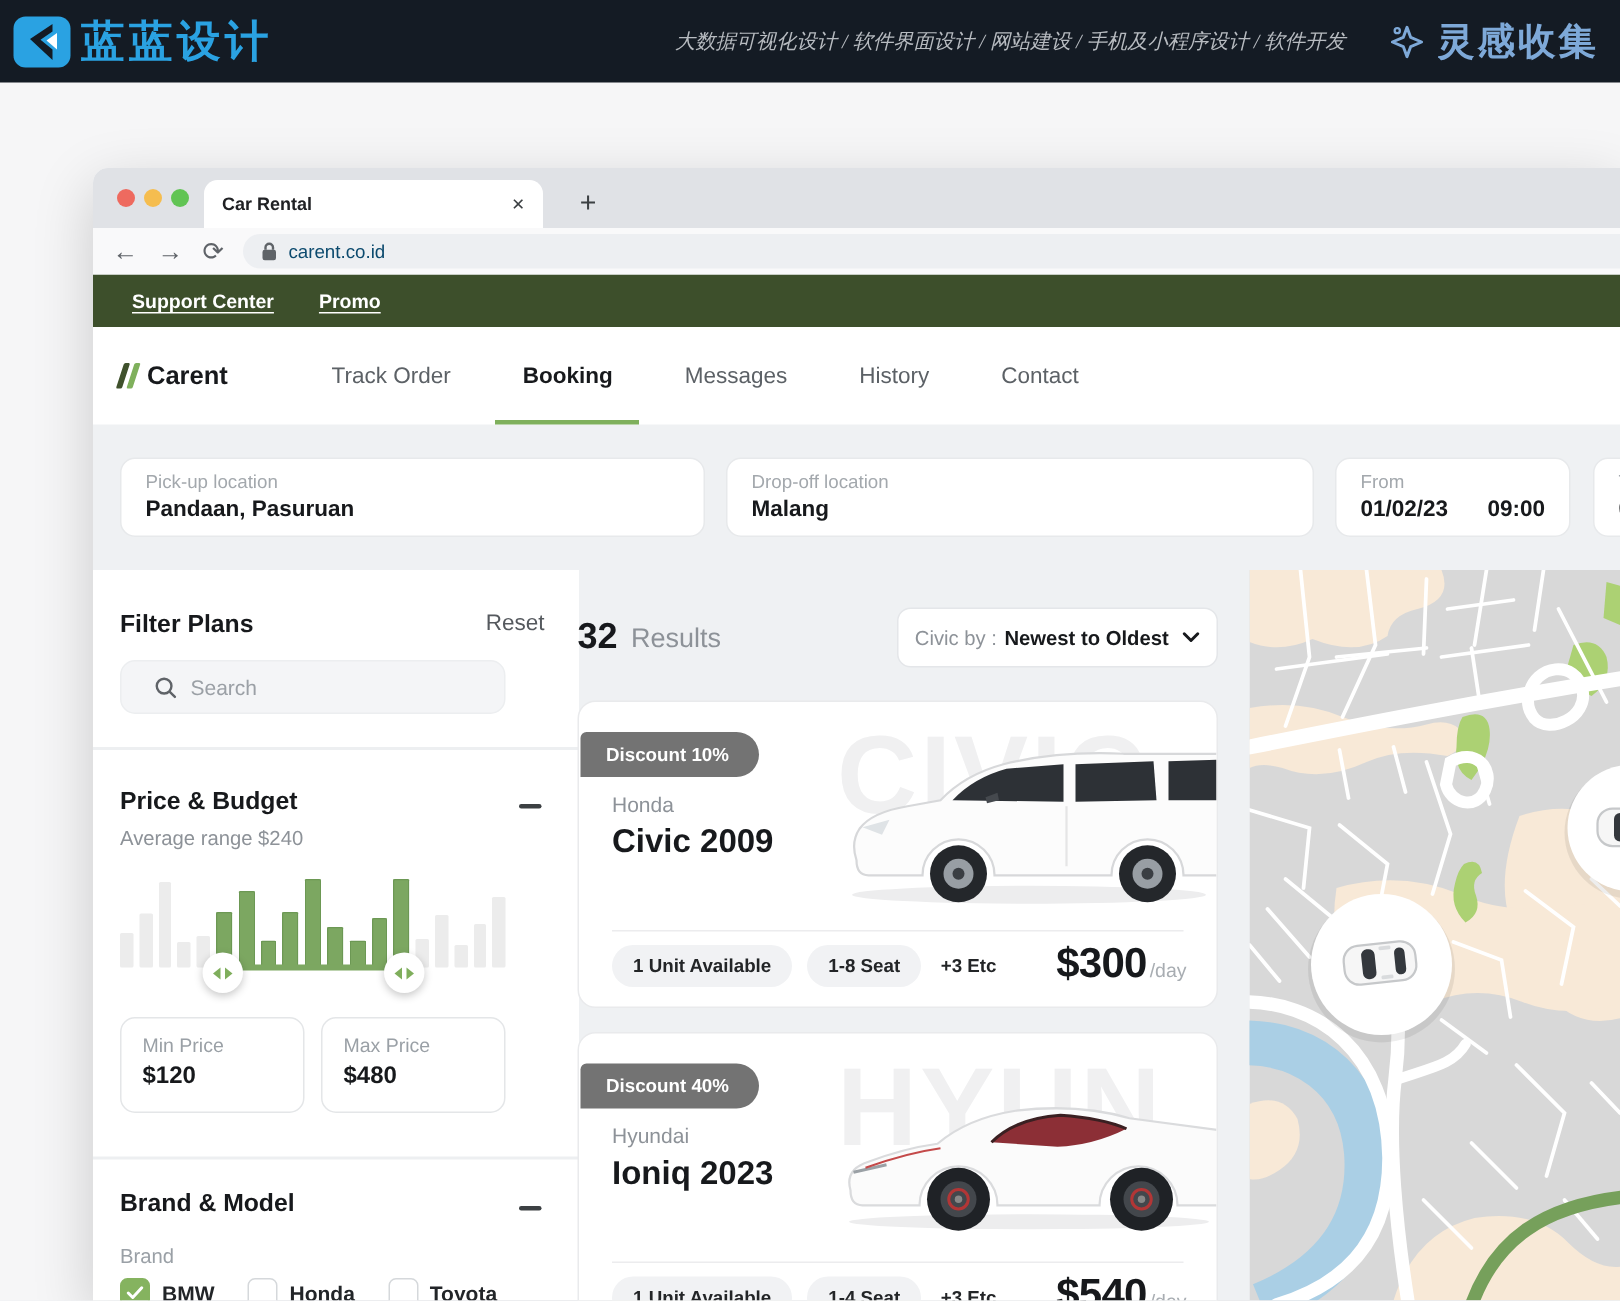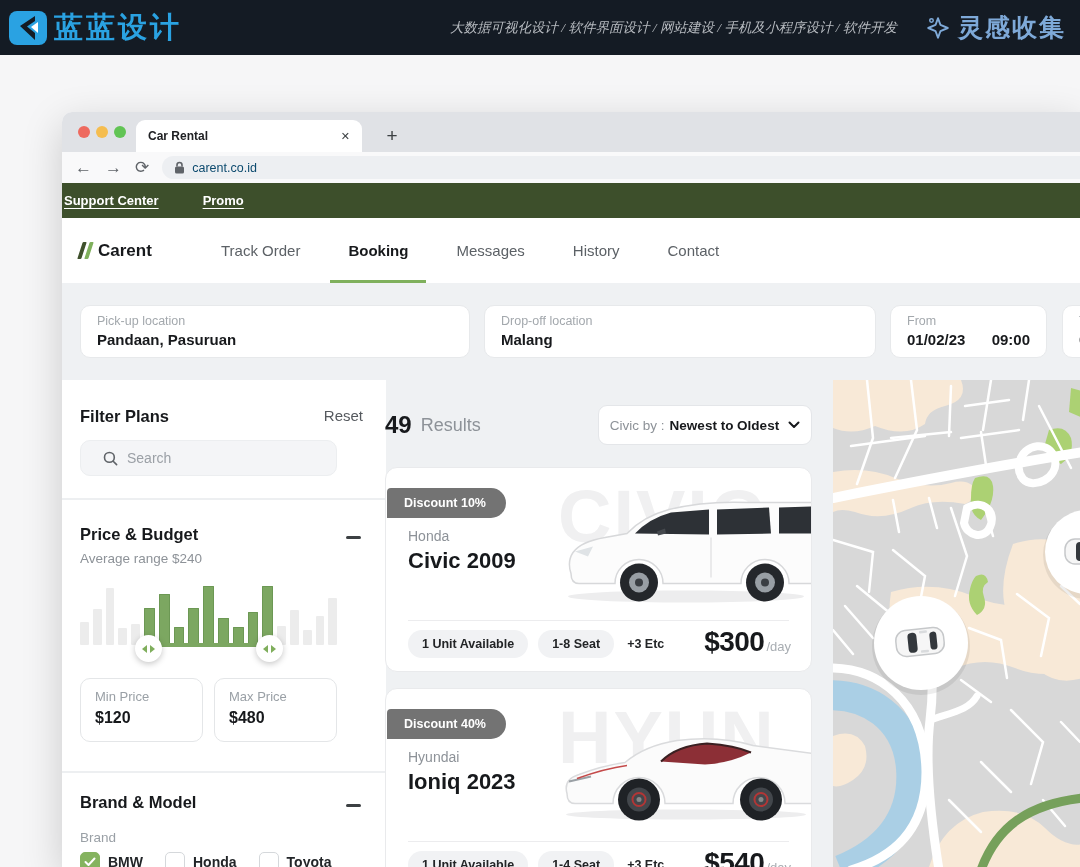--- a/index.html
+++ b/index.html
@@ -31,21 +31,21 @@
   .tab-close { margin-left:auto; margin-right:12px; font-size:11px; color:#3c4043; }
   .newtab { position:absolute; left:316px; top:8px; width:28px; height:32px; font-size:19px; color:#3c4043; display:flex; align-items:center; justify-content:center; }
   .toolbar { position:absolute; left:0; top:40px; width:100%; height:31px; background:#f9f9fa; display:flex; align-items:center; }
   .nav-btn { color:#5f6368; font-size:17px; margin-left:13px; line-height:1; }
   .urlbar { margin-left:13px; flex:1; height:23px; margin-right:0; background:#edeff2; border-radius:12px 0 0 12px; display:flex; align-items:center; }
   .url-text { font-size:12.5px; color:#0c4a6e; margin-left:7px; }
 
   
   .viewport { position:absolute; left:0; top:71px; width:1018px; height:684px; background:#eff1f3; overflow:hidden; }
 
-  .promo-bar { position:absolute; left:0; top:0; width:100%; height:35px; background:#3d4f2b; display:flex; align-items:center; gap:44px; padding-left:2px; }
+  .promo-bar { position:absolute; left:0; top:0; width:100%; height:35px; background:#3d4f2b; display:flex; align-items:center; gap:30px; padding-left:26px; }
   .promo-link { color:#fff; font-size:13px; font-weight:bold; text-decoration:underline; text-underline-offset:3px; }
 
   .topnav { position:absolute; left:0; top:35px; width:100%; height:65px; background:#fff; }
   .carent-logo { position:absolute; left:18px; top:0; height:65px; display:flex; align-items:center; gap:7px; }
   .slashes { display:flex; gap:3px; }
   .slash { width:4px; height:17px; transform:skewX(-18deg); border-radius:1px; }
   .slash1 { background:#3f512c; } .slash2 { background:#7fb05c; }
   .carent-name { font-size:17px; font-weight:bold; color:#17191c; }
   .nav-menu { position:absolute; left:155px; top:0; height:65px; display:flex; align-items:center; gap:40px; }
   .nav-item { position:relative; height:65px; display:flex; align-items:center; font-size:15px; color:#5c6166; padding:0 4px; }
@@ -289,21 +289,21 @@
               <svg width="12" height="10" viewBox="0 0 12 10" style="visibility: hidden;">
                   <path d="M1.5 5 L4.5 8 L10.5 1.5" fill="none" stroke="#fff" stroke-width="2" stroke-linecap="round" stroke-linejoin="round"></path>
                 </svg>
             </span>
             <span class="check-label">Toyota</span>
           </span>
         </div>
       </div>
 
       <div class="results-count">
-        <span class="count-num">49</span>
+        <span class="count-num">32</span>
         <span class="count-label">Results</span>
       </div>
       <div class="sort-pill">
         <span class="sort-label">Civic by :</span>
         <span class="sort-value">Newest to Oldest</span>
         <svg width="12" height="8" viewBox="0 0 12 8" style="margin-left:4px">
           <path d="M1.5 1.5 L6 6 L10.5 1.5" fill="none" stroke="#17191c" stroke-width="2" stroke-linecap="round" stroke-linejoin="round"></path>
         </svg>
       </div>
 

